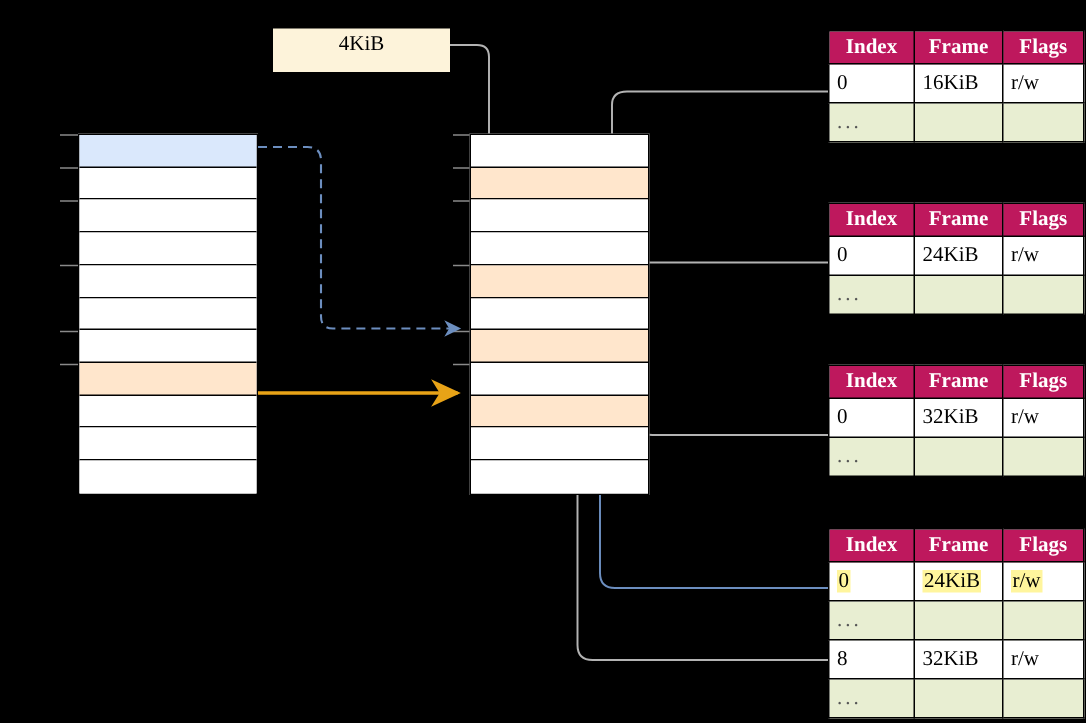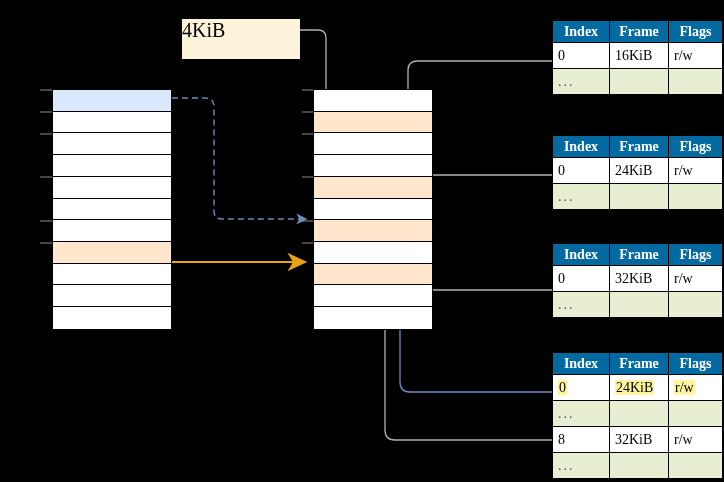--- a/index.html
+++ b/index.html
@@ -9,23 +9,24 @@
     background:#000000;
     overflow:hidden;
     font-family:"Liberation Serif", serif;
   }
   
   .size-label{
     position:absolute;
     background:#fdf3da;
     border:none;
     color:#000;
-    font-size:20px;
+    font-size:14px;
+    text-align:center;
     line-height:22px;
-    height:40px;
+    height:29px;
   }
   
   .mem-col{
     position:absolute;
     border:1px solid #000;
     box-sizing:border-box;
     background:#ffffff;
   }
   .mem-row{
     box-sizing:border-box;
@@ -38,21 +39,21 @@
   
   .ptable{
     position:absolute;
     border-collapse:collapse;
     border:1px solid #000;
     background:#ffffff;
     font-size:14px;
     table-layout:fixed;
   }
   .ptable th{
-    background:#0369a1;
+    background:#be185d;
     color:#ffffff;
     font-weight:bold;
     text-align:center;
     border:1px solid #000;
     padding:2px 4px;
     font-size:14px;
     height:22px;
     box-sizing:border-box;
   }
   .ptable td{

